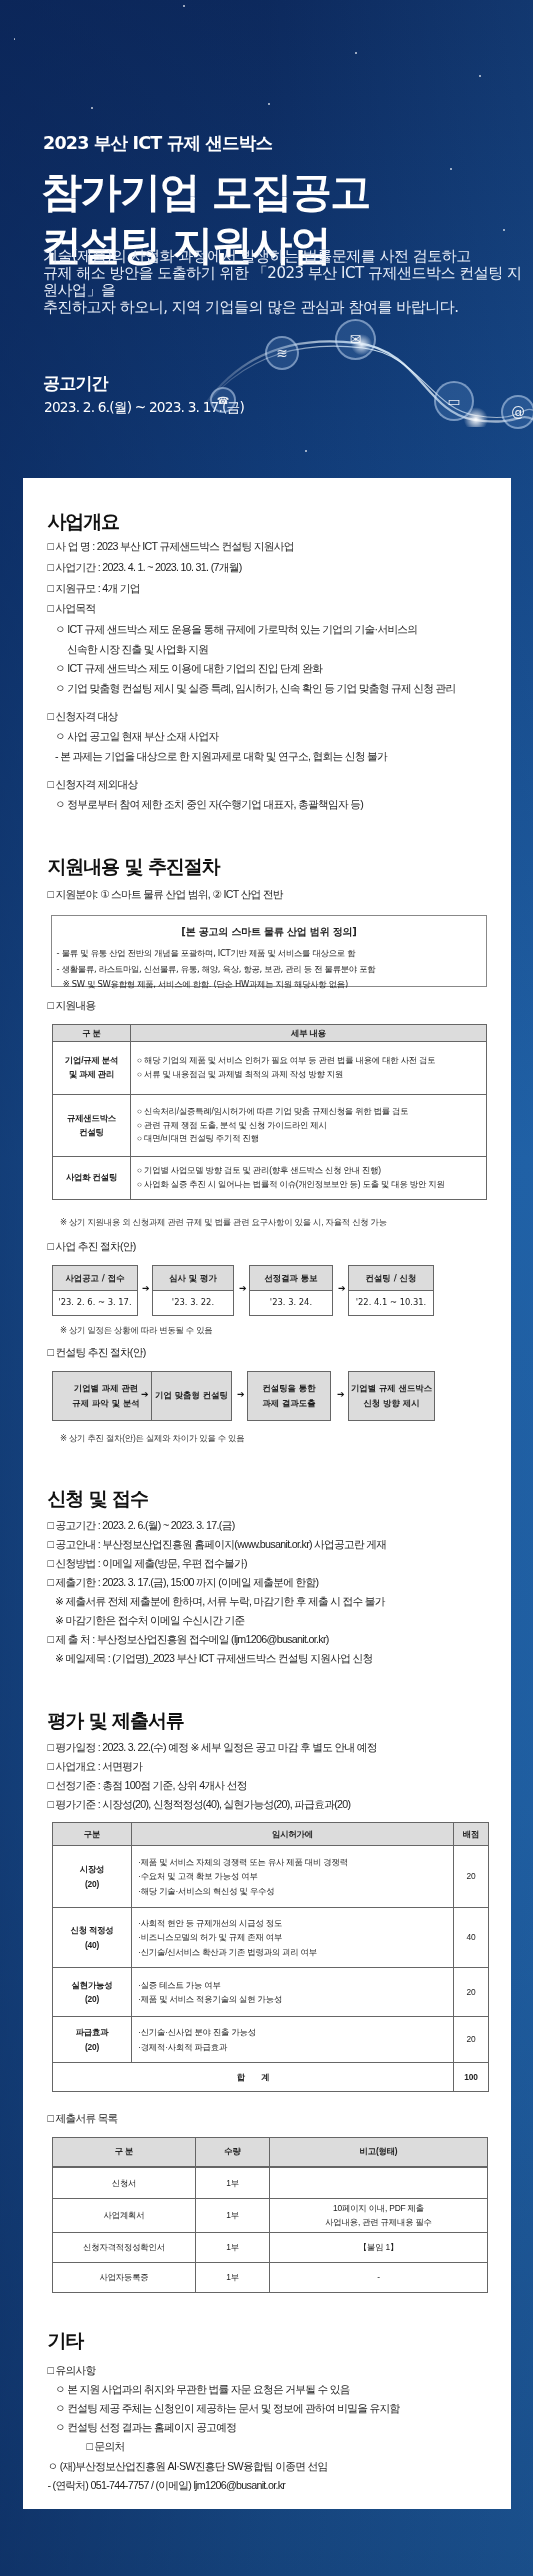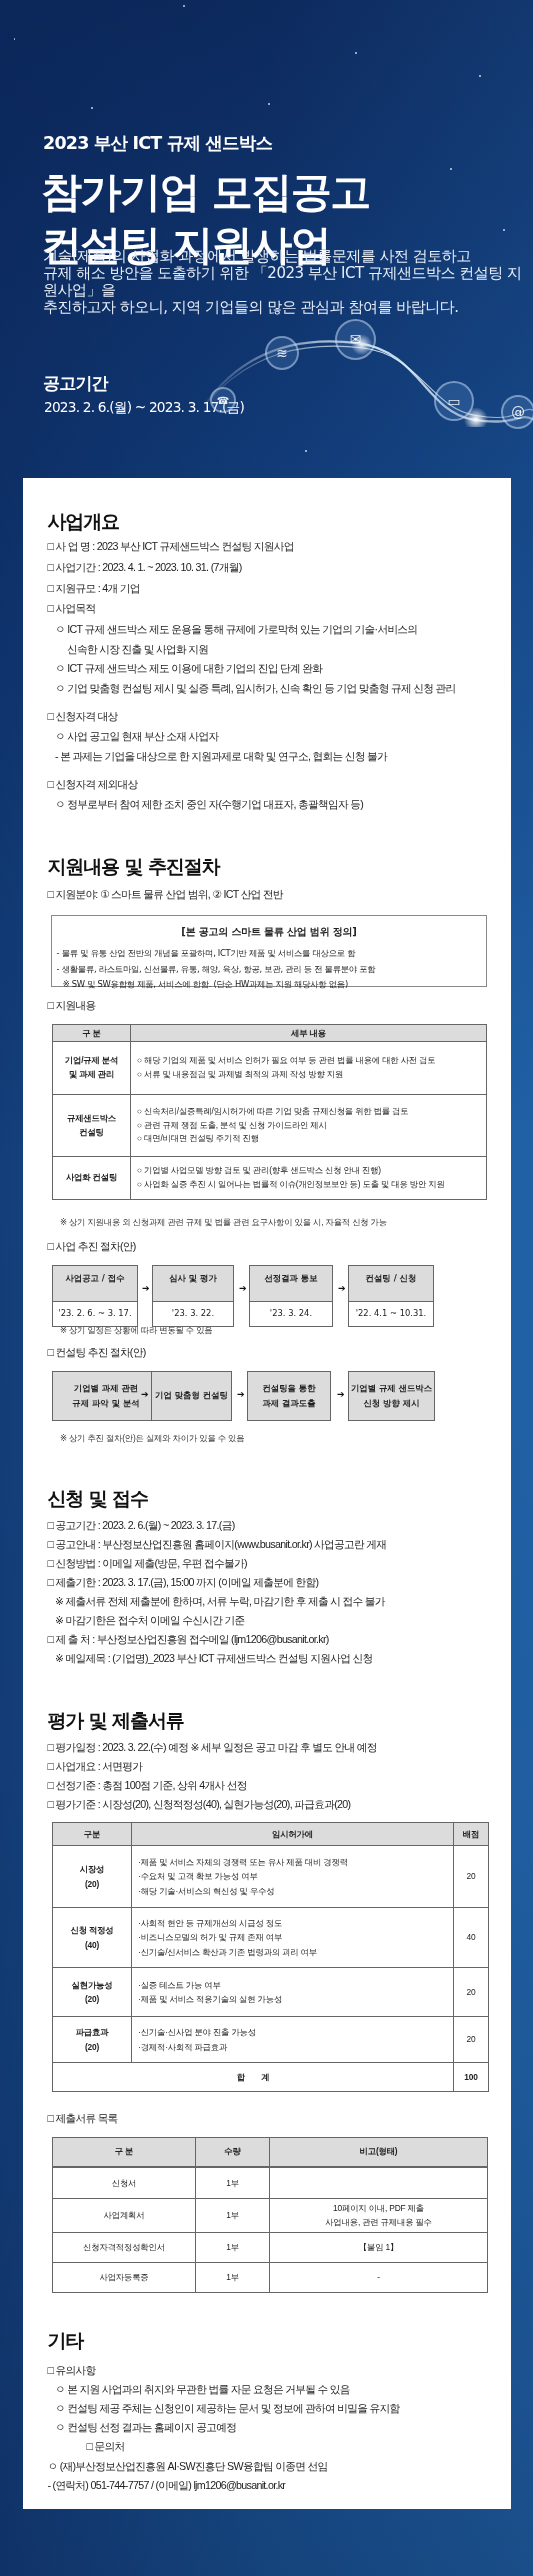--- a/index.html
+++ b/index.html
@@ -46,21 +46,21 @@
   table { border-collapse: collapse; position: absolute; font-family: "Liberation Sans", "DejaVu Sans", sans-serif; }
   td, th { border: 0.8px solid #666; font-size: 8.4px; letter-spacing: -0.2px; }
   th { background: #dcdcdc; font-weight: bold; height: 17px; }
 
   .t-support { left: 29px; top: 592px; width: 435px; }
   .t-support td.cat { width: 78px; text-align: center; font-weight: bold; line-height: 13.7px; }
   .t-support td.det { padding-left: 6.1px; line-height: 13.7px; }
 
   .flow { position: absolute; left: 29px; width: 435px; height: 50px; }
   .fbox { position: absolute; top: 0; border: 0.8px solid #666; background: #fff; }
-  .fbox .fh { background: #dcdcdc; height: 36px; border-bottom: 0.8px solid #666; font-size: 8.4px; font-weight: bold; text-align: center; line-height: 25px; }
+  .fbox .fh { background: #dcdcdc; height: 25px; border-bottom: 0.8px solid #666; font-size: 8.4px; font-weight: bold; text-align: center; line-height: 25px; }
   .fbox .fv { font-size: 8.4px; text-align: center; line-height: 23.6px; white-space: nowrap; }
   .farrow { position: absolute; font-size: 9.1px; font-weight: bold; color: #111; }
 
   .cbox { position: absolute; top: 0; height: 50px; border: 0.8px solid #666; background: #dcdcdc; font-size: 8.4px; font-weight: bold; text-align: center; display: flex; align-items: center; justify-content: center; line-height: 15.2px; }
 
   .note { position: absolute; font-size: 8.4px; color: #333; letter-spacing: -0.2px; white-space: nowrap; font-family: "Liberation Sans", "DejaVu Sans", sans-serif; }
 
   .t-eval { left: 29px; top: 1360px; width: 437px; }
   .t-eval td { line-height: 14.5px; }
   .t-eval td.cat { width: 79px; text-align: center; font-weight: bold; }

